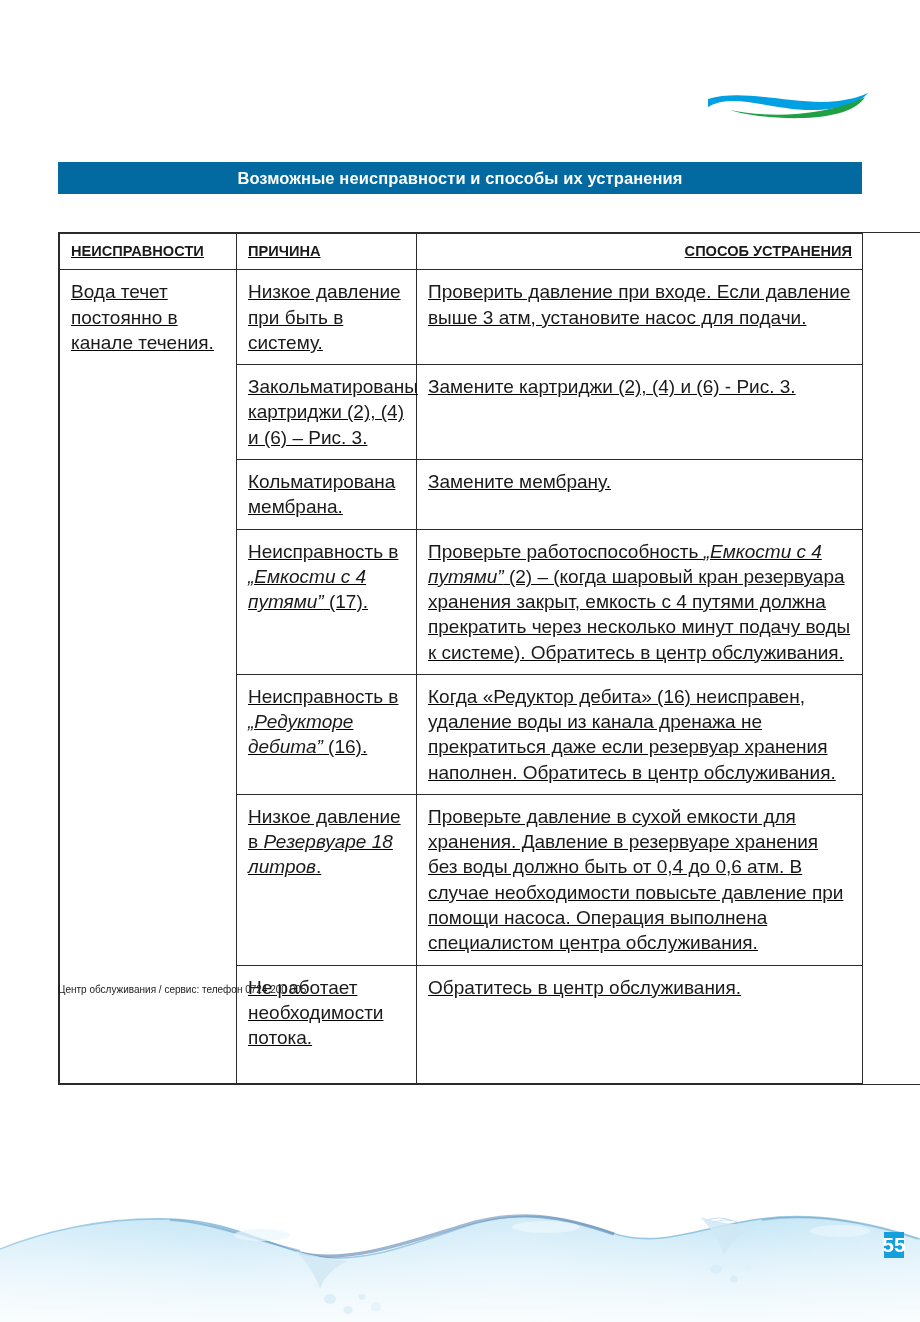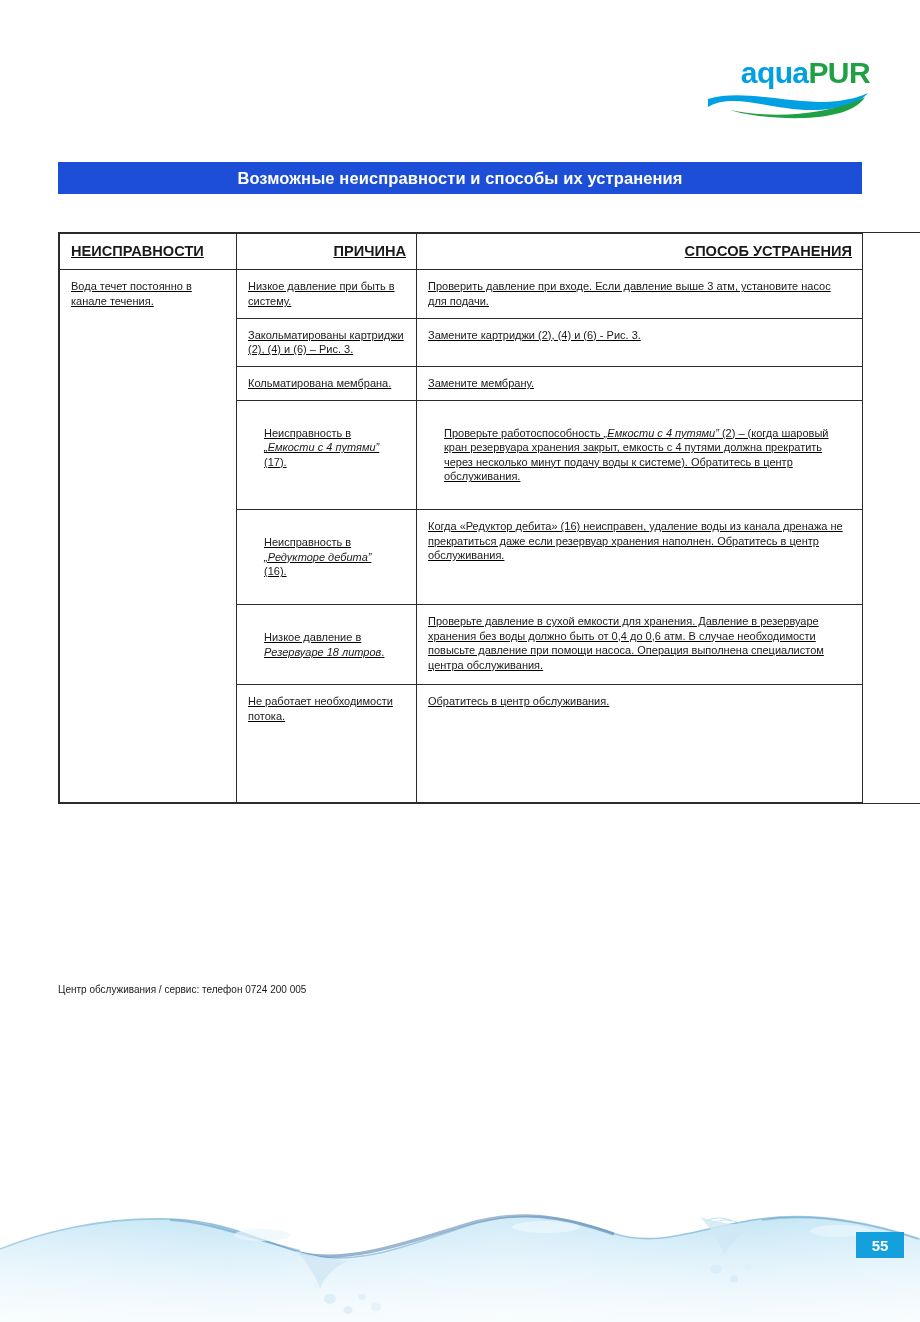--- a/index.html
+++ b/index.html
@@ -41,21 +41,21 @@
     height: 30px;
   }
 
   
   .banner {
     position: absolute;
     left: 58px;
     top: 162px;
     width: 804px;
     height: 32px;
-    background: #1d4ed8;
+    background: #0369a1;
     color: #ffffff;
     font-size: 16.5px;
     font-weight: bold;
     display: flex;
     align-items: center;
     justify-content: center;
     letter-spacing: 0.1px;
   }
 
   
@@ -71,40 +71,40 @@
   }
   table.tbl {
     border-collapse: collapse;
     width: 804px;
     table-layout: fixed;
   }
   table.tbl td, table.tbl th {
     border: 1.5px solid #2b2b2b;
     vertical-align: top;
     padding: 9px 10px 9px 11px;
-    font-size: 11px;
+    font-size: 19px;
     line-height: 1.33;
     color: #1a1a1a;
     box-sizing: border-box;
   }
   table.tbl th {
     font-weight: bold;
     font-size: 14.6px;
     padding-top: 8px;
     padding-bottom: 8px;
     height: 32px;
     vertical-align: middle;
   }
   th.h-fault   { text-align: left;   width: 177px; }
-  th.h-cause   { text-align: right; width: 180px; }
+  th.h-cause   { text-align: left; width: 180px; }
   th.h-remedy  { text-align: right; }
   td.c-fault   { width: 177px; }
   td.c-cause   { width: 180px; }
 
-  .cell-p { margin: 16px; }
+  .cell-p { margin: 0; }
   .it { font-style: italic; }
 
   
   .service-line {
     position: absolute;
     left: 58px;
     top: 984px;
     font-size: 10px;
     color: #1a1a1a;
     white-space: nowrap;
@@ -119,39 +119,36 @@
     width: 920px;
     height: 145px;
     overflow: hidden;
   }
   .water svg { display: block; }
 
   .page-num {
     position: absolute;
     right: 16px;
     bottom: 64px;
-    width: 48px;
+    width: 20px;
     height: 26px;
     background: #13A0DC;
     color: #ffffff;
-    font-size: 15px;
+    font-size: 21px;
     font-weight: bold;
     display: flex;
     align-items: center;
     justify-content: center;
     z-index: 5;
   }
 </style>
 </head>
 <body>
 
 <div class="logo-wrap">
-  <div class="logo-text">
-    <span class="logo-aqua">aqua</span><span class="logo-pur">PUR</span>
-  </div>
   <svg class="logo-waves" viewBox="0 0 170 30" xmlns="http://www.w3.org/2000/svg">
     <path d="M8,9 C45,-2 95,16 138,11 C152,9 162,6 168,3 C160,13 140,20 112,20 C80,20 52,10 30,11 C20,11.5 13,14 8,17 Z" fill="#00A0E3"></path>
     <path d="M30,20 C58,26 92,26 120,21 C140,17.5 155,12 165,7 C158,19 136,27 104,28 C72,29 46,25 30,20 Z" fill="#1FA045"></path>
   </svg>
 </div>
 
 <div class="banner">
   <span>Возможные неисправности и способы их устранения</span>
 </div>
 

